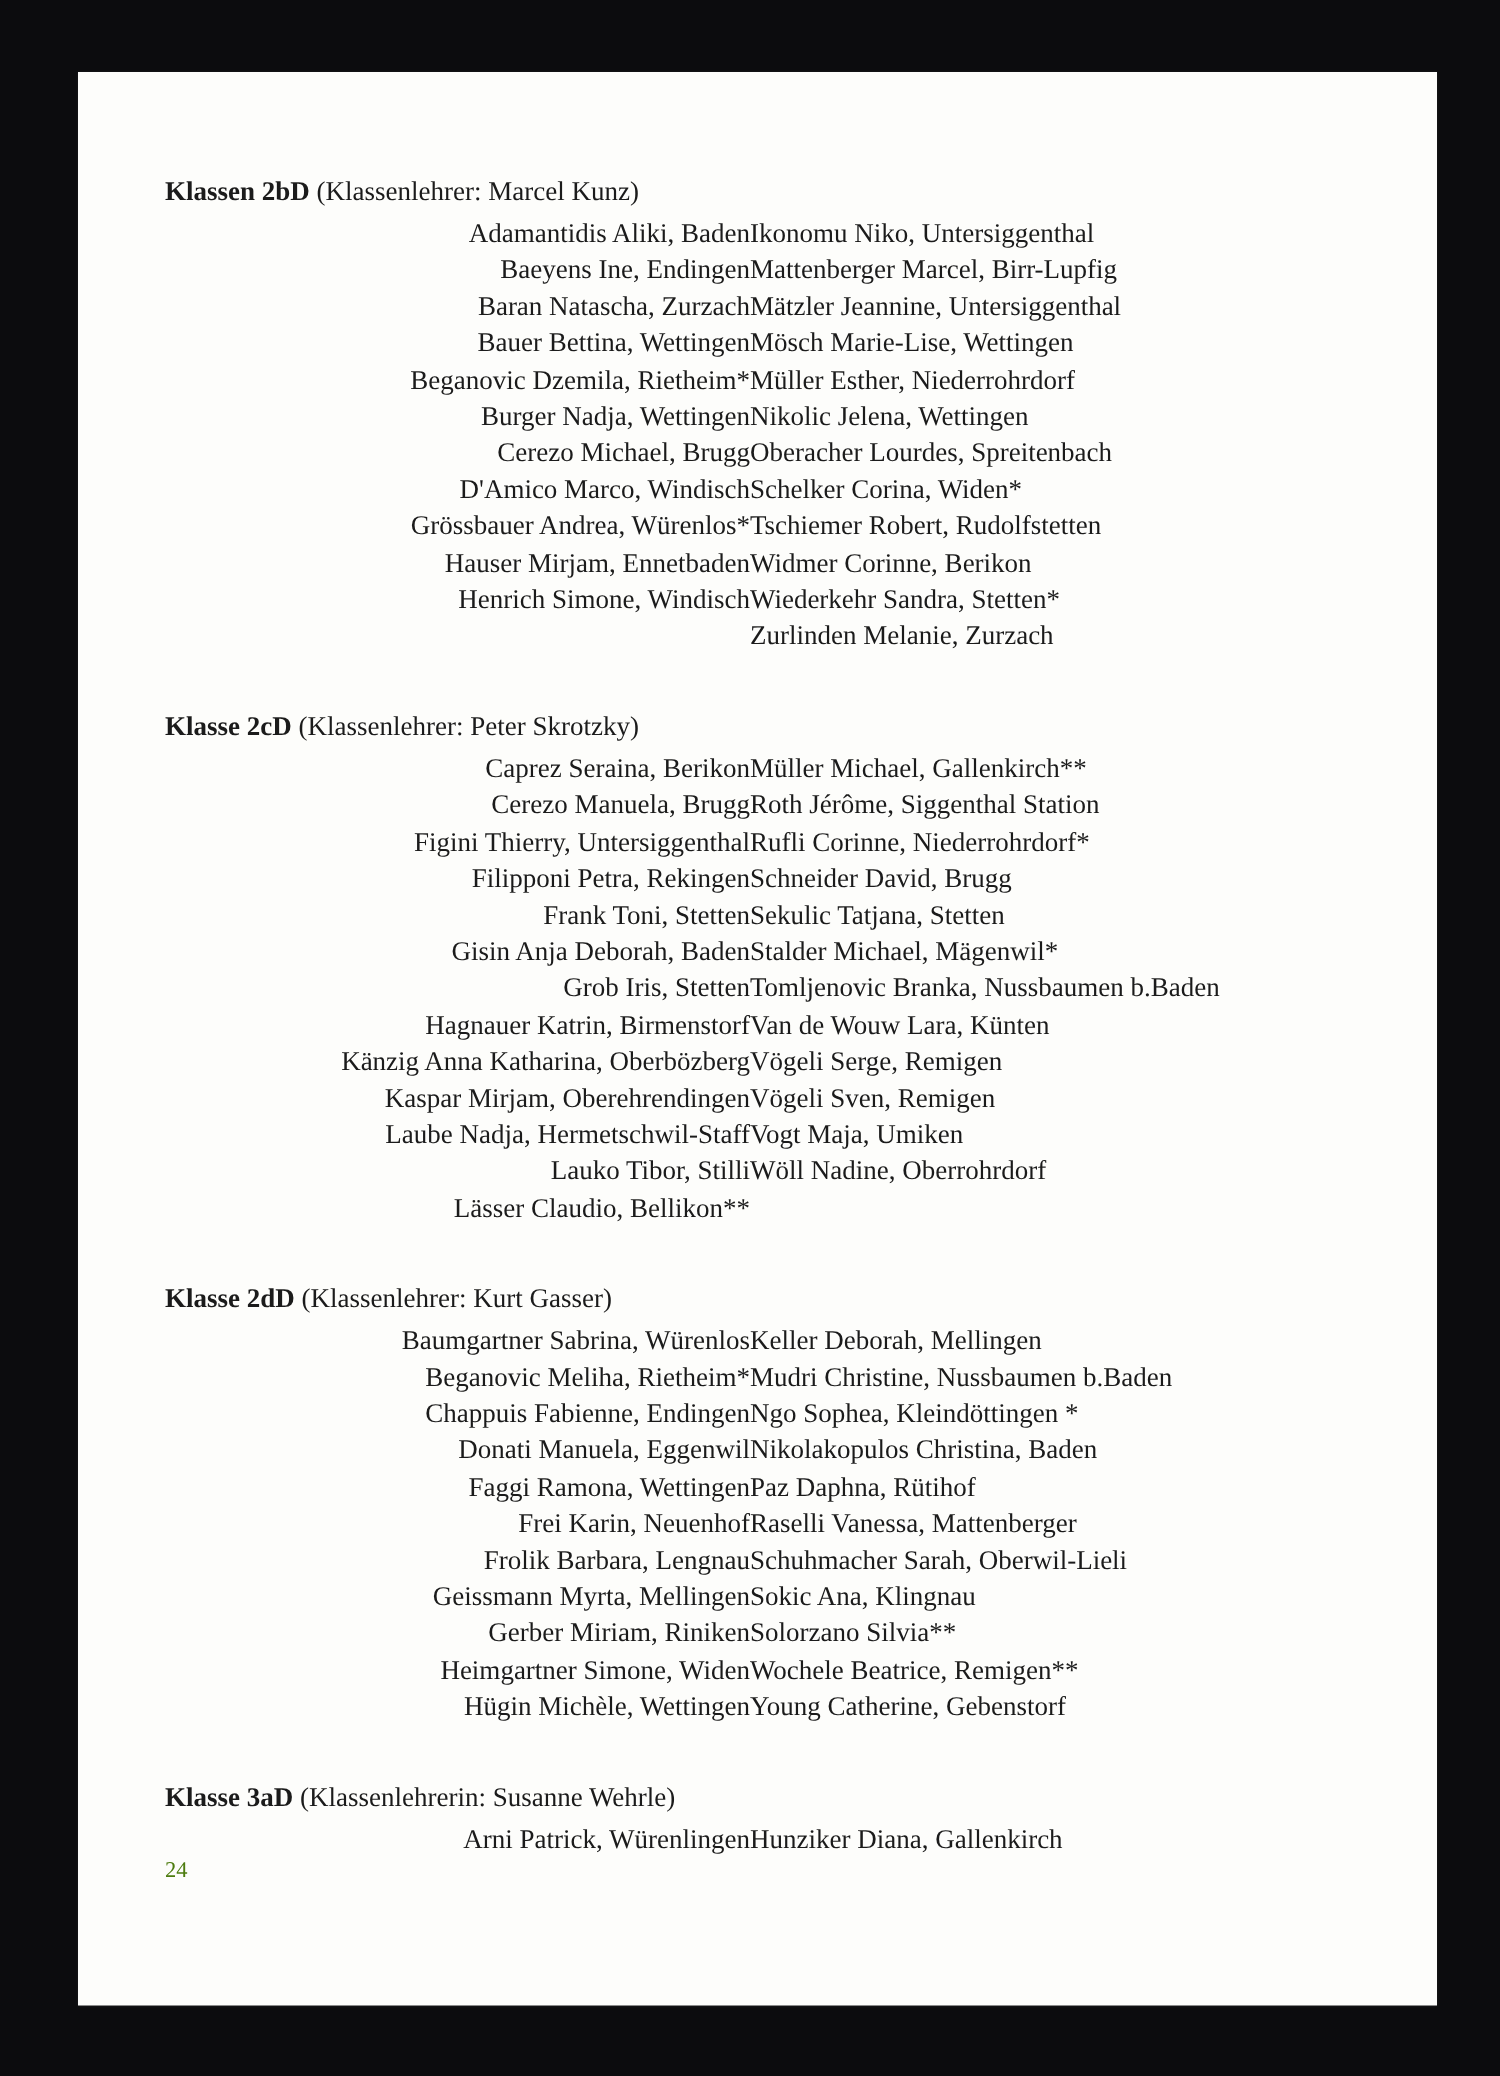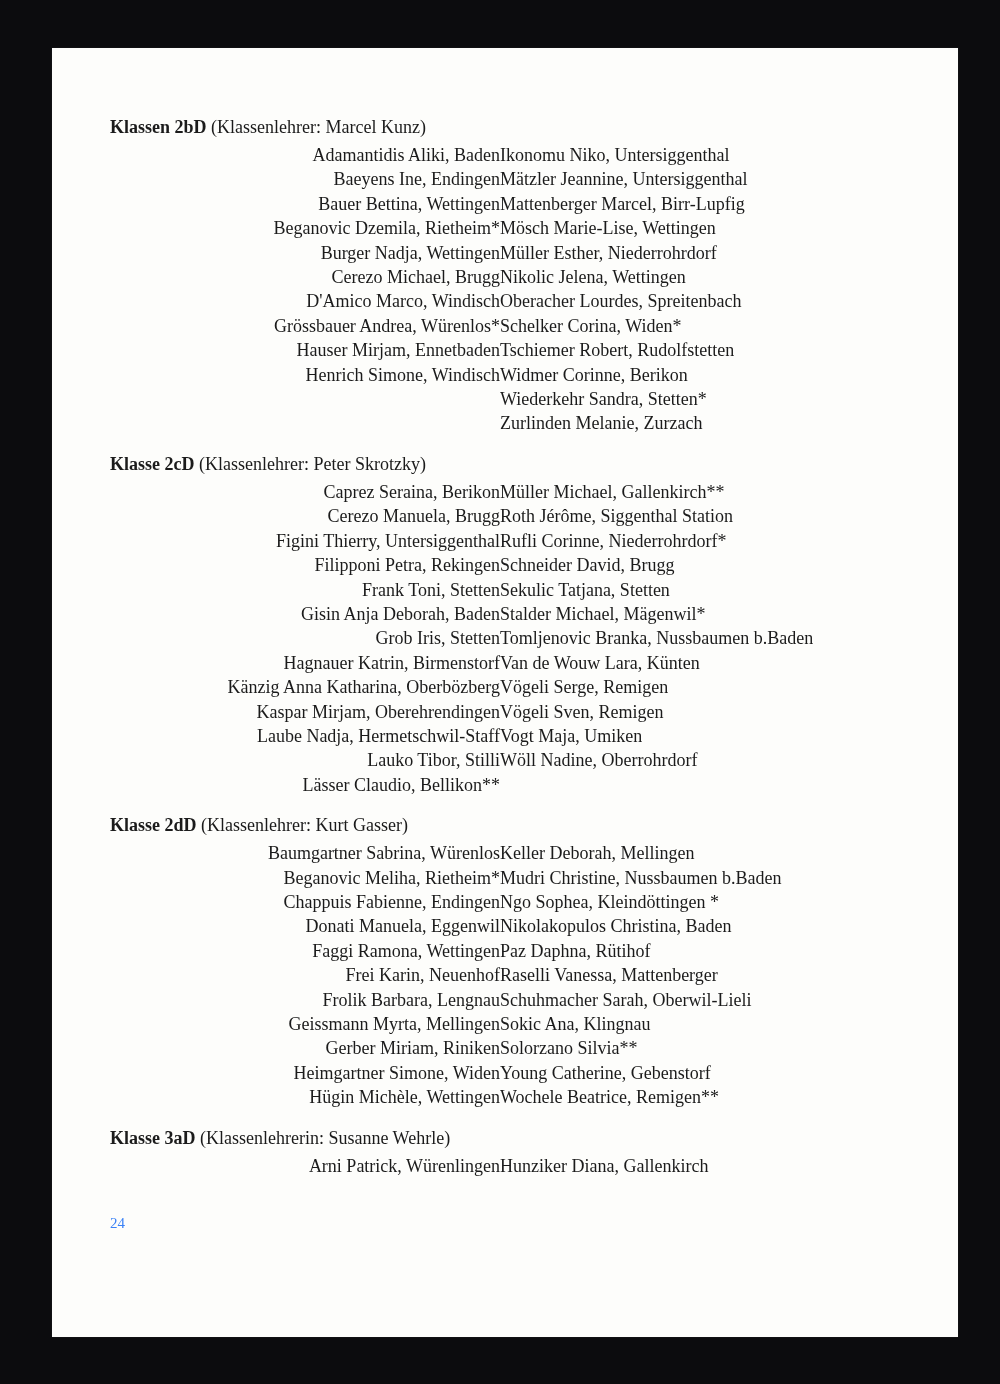--- a/index.html
+++ b/index.html
@@ -31,21 +31,21 @@
     overflow: hidden;
   }
   .content {
     padding: 67px 40px 0 58px;
     color: #1b1b1b;
   }
   .class-section {
     margin: 0;
   }
   .class-section + .class-section {
-    margin-top: 16px;
+    margin-top: 36px;
   }
   .section-title {
     font-size: 18px;
     line-height: 24px;
     margin-bottom: 4px;
     white-space: nowrap;
   }
   .section-title .title-bold {
     font-weight: bold;
   }
@@ -62,52 +62,52 @@
     flex: 1 1 auto;
   }
   .name-entry {
     font-size: 18px;
     line-height: 24.4px;
     white-space: nowrap;
   }
   .page-number {
     font-size: 15px;
     line-height: 18px;
-    margin-top: 36px;
-    color: #3b82f6;
+    color: #4d7c0f;
   }
 </style>
 </head>
 <body>
 
 <div class="scan-frame">
   <div class="paper">
     <div class="content">
       <div id="sections-root">
   <div class="class-section">
     <div class="section-title">
       <span class="title-bold">Klassen 2bD</span><span class="title-rest"> (Klassenlehrer: Marcel Kunz)</span>
     </div>
     <div class="columns">
       <div class="col-left">
                 <div class="name-entry">Adamantidis Aliki, Baden</div>
                 <div class="name-entry">Baeyens Ine, Endingen</div>
+                <div class="name-entry">Baran Natascha, Zurzach</div>
                 <div class="name-entry">Bauer Bettina, Wettingen</div>
                 <div class="name-entry">Beganovic Dzemila, Rietheim*</div>
                 <div class="name-entry">Burger Nadja, Wettingen</div>
                 <div class="name-entry">Cerezo Michael, Brugg</div>
                 <div class="name-entry">D'Amico Marco, Windisch</div>
                 <div class="name-entry">Grössbauer Andrea, Würenlos*</div>
                 <div class="name-entry">Hauser Mirjam, Ennetbaden</div>
                 <div class="name-entry">Henrich Simone, Windisch</div>
               </div>
       <div class="col-right">
                 <div class="name-entry">Ikonomu Niko, Untersiggenthal</div>
+                <div class="name-entry">Mattenberger Marcel, Birr-Lupfig</div>
                 <div class="name-entry">Mätzler Jeannine, Untersiggenthal</div>
-                <div class="name-entry">Mattenberger Marcel, Birr-Lupfig</div>
                 <div class="name-entry">Mösch Marie-Lise, Wettingen</div>
                 <div class="name-entry">Müller Esther, Niederrohrdorf</div>
                 <div class="name-entry">Nikolic Jelena, Wettingen</div>
                 <div class="name-entry">Oberacher Lourdes, Spreitenbach</div>
                 <div class="name-entry">Schelker Corina, Widen*</div>
                 <div class="name-entry">Tschiemer Robert, Rudolfstetten</div>
                 <div class="name-entry">Widmer Corinne, Berikon</div>
                 <div class="name-entry">Wiederkehr Sandra, Stetten*</div>
                 <div class="name-entry">Zurlinden Melanie, Zurzach</div>
               </div>
@@ -172,22 +172,22 @@
       <div class="col-right">
                 <div class="name-entry">Keller Deborah, Mellingen</div>
                 <div class="name-entry">Mudri Christine, Nussbaumen b.Baden</div>
                 <div class="name-entry">Ngo Sophea, Kleindöttingen *</div>
                 <div class="name-entry">Nikolakopulos Christina, Baden</div>
                 <div class="name-entry">Paz Daphna, Rütihof</div>
                 <div class="name-entry">Raselli Vanessa, Mattenberger</div>
                 <div class="name-entry">Schuhmacher Sarah, Oberwil-Lieli</div>
                 <div class="name-entry">Sokic Ana, Klingnau</div>
                 <div class="name-entry">Solorzano Silvia**</div>
+                <div class="name-entry">Wochele Beatrice, Remigen**</div>
                 <div class="name-entry">Young Catherine, Gebenstorf</div>
-                <div class="name-entry">Wochele Beatrice, Remigen**</div>
               </div>
     </div>
   </div>
 
   <div class="class-section">
     <div class="section-title">
       <span class="title-bold">Klasse 3aD</span><span class="title-rest"> (Klassenlehrerin: Susanne Wehrle)</span>
     </div>
     <div class="columns">
       <div class="col-left">

